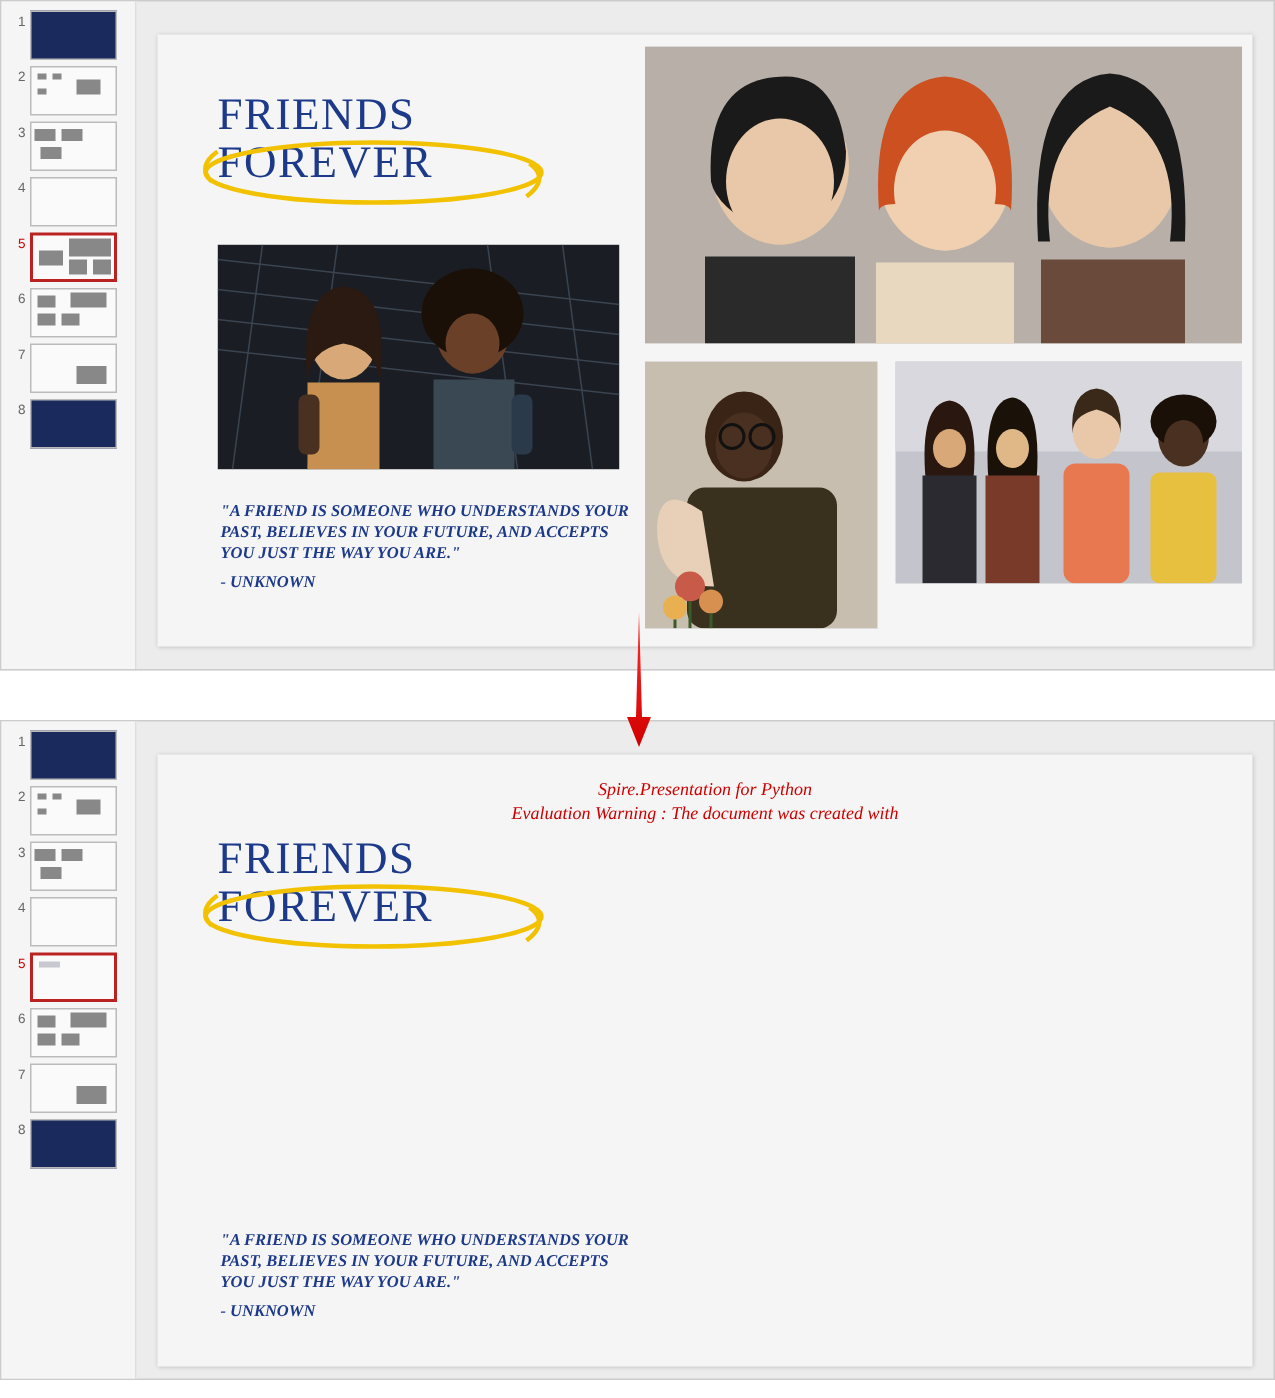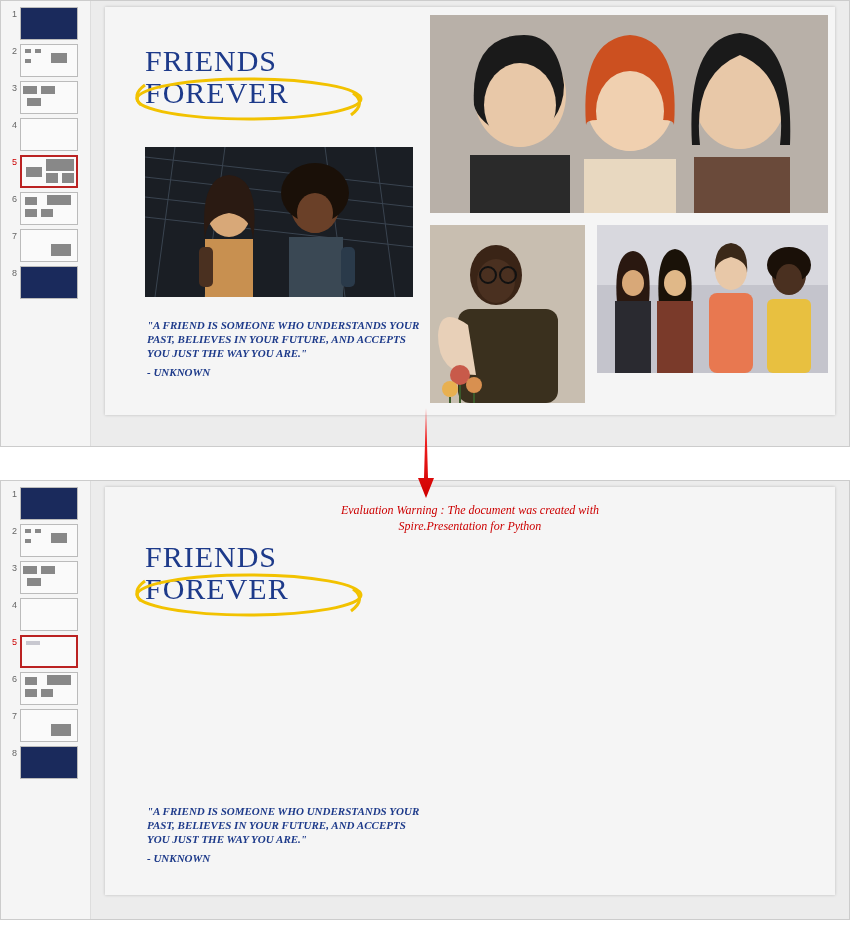--- a/index.html
+++ b/index.html
@@ -54,21 +54,21 @@
   }
   .thumb.selected { border: 2px solid #b22; }
   .thumb-dark { background: #1a2a5c; }
   .thumb-light { background: #fafafa; }
   .thumb-dot { position:absolute; width:6px; height:4px; background:#888; }
   .slide-area {
     flex: 1;
     display: flex;
     align-items: flex-start;
     justify-content: center;
-    padding: 6px 10px 10px 10px;
+    padding: 22px 10px 10px 10px;
   }
   .slide {
     width: 730px;
     height: 408px;
     background: #f5f5f5;
     position: relative;
     box-shadow: 0 0 3px rgba(0,0,0,.2);
   }
   .title-block {
     position: absolute;
@@ -365,22 +365,22 @@
     <div class="thumb-row">
         <div class="thumb-num">8</div>
         <div class="thumb thumb-dark"></div>
       </div>
   </div>
 
   <div class="slide-area">
     <div class="slide">
 
       <div class="warning">
+        <div>Spire.Presentation for Python</div>
         <div>Evaluation Warning : The document was created with</div>
-        <div>Spire.Presentation for Python</div>
       </div>
 
       <div class="title-block" style="top:54px;">
         <svg class="oval-highlight" viewBox="0 0 236 52">
           <ellipse cx="118" cy="26" rx="112" ry="20" fill="none" stroke="#f2c200" stroke-width="3"></ellipse>
           <path d="M10 32 Q0 22 14 12" fill="none" stroke="#f2c200" stroke-width="3"></path>
           <path d="M222 20 Q236 30 220 42" fill="none" stroke="#f2c200" stroke-width="3"></path>
         </svg>
         <div class="title-line">FRIENDS</div>
         <div class="title-line">FOREVER</div>

